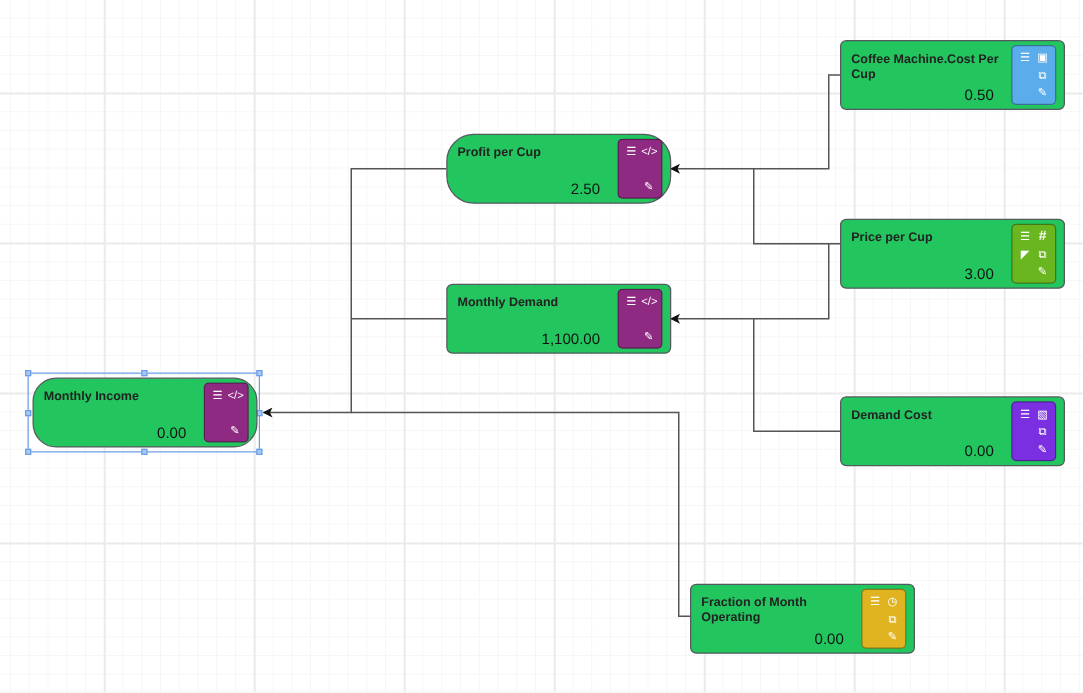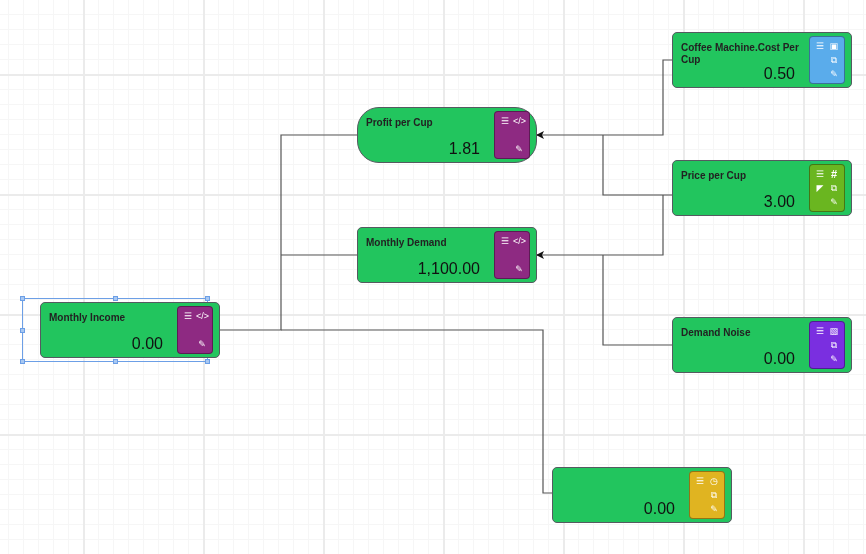--- a/index.html
+++ b/index.html
@@ -21,21 +21,21 @@
       position: absolute; box-sizing: border-box;
       background: #22c55e; border: 1px solid #555a60; border-radius: 5px;
       width: 180px; height: 56px; cursor: pointer;
     }
     .node .title {
       position: absolute; left: 8px; top: 9px; width: 118px;
       font-size: 10px; font-weight: bold; color: #222; line-height: 12px;
     }
     .node .value {
       position: absolute; right: 56px; bottom: 4px;
-      font-size: 16px; color: #111;
+      font-size: 12px; color: #111;
     }
     .node .panel {
       position: absolute; right: 6px; top: 3px; width: 36px; height: 48px;
       border-radius: 4px; border: 1px solid rgba(0,0,0,0.35); box-sizing: border-box;
     }
     .panel .ic {
       position: absolute; color: #fff; font-size: 9px; line-height: 10px;
       width: 12px; height: 10px; text-align: center; cursor: pointer;
     }
     .ic.tl { left: 4px; top: 4px; }
@@ -83,33 +83,33 @@
     <div class="handle" style="left:-3px;top:-3px"></div>
     <div class="handle" style="left:90px;top:-3px"></div>
     <div class="handle" style="right:-3px;top:-3px"></div>
     <div class="handle" style="left:-3px;top:29px"></div>
     <div class="handle" style="right:-3px;top:29px"></div>
     <div class="handle" style="left:-3px;bottom:-3px"></div>
     <div class="handle" style="left:90px;bottom:-3px"></div>
     <div class="handle" style="right:-3px;bottom:-3px"></div>
   </div>
 
-  <div class="node" style="left:40px;top:302px;">
+  <div class="node" style="left:26px;top:302px;border-radius:19px;">
     <div class="title">Monthly Income</div>
     <div class="value">0.00</div>
     <div class="panel" style="background:#8e2a82">
       <span class="ic tl">☰</span>
       <span class="ic tr">&lt;/&gt;</span>
       <span class="ic br">✎</span>
     </div>
   </div>
 
   <div class="node" style="left:357px;top:107px;border-radius:22px;">
     <div class="title">Profit per Cup</div>
-    <div class="value">1.81</div>
+    <div class="value">2.50</div>
     <div class="panel" style="background:#8e2a82">
       <span class="ic tl">☰</span>
       <span class="ic tr">&lt;/&gt;</span>
       <span class="ic br">✎</span>
     </div>
   </div>
 
   <div class="node" style="left:357px;top:227px;">
     <div class="title">Monthly Demand</div>
     <div class="value">1,100.00</div>
@@ -124,44 +124,45 @@
     <div class="title">Coffee Machine.Cost Per Cup</div>
     <div class="value">0.50</div>
     <div class="panel" style="background:#5aaceb">
       <span class="ic tl">☰</span>
       <span class="ic tr">▣</span>
       <span class="ic mr">⧉</span>
       <span class="ic br">✎</span>
     </div>
   </div>
 
-  <div class="node" style="left:672px;top:160px;padding-left:17px;">
+  <div class="node" style="left:672px;top:175px;padding-left:17px;">
     <div class="title">Price per Cup</div>
     <div class="value">3.00</div>
     <div class="panel" style="background:#6ab620">
       <span class="ic tl">☰</span>
       <span class="ic tr" style="font-weight:bold;font-size:11px">#</span>
       <span class="ic ml">◤</span>
       <span class="ic mr">⧉</span>
       <span class="ic br">✎</span>
     </div>
   </div>
 
   <div class="node" style="left:672px;top:317px;">
-    <div class="title">Demand Noise</div>
+    <div class="title">Demand Cost</div>
     <div class="value">0.00</div>
     <div class="panel" style="background:#7a2fe0">
       <span class="ic tl">☰</span>
       <span class="ic tr">▧</span>
       <span class="ic mr">⧉</span>
       <span class="ic br">✎</span>
     </div>
   </div>
 
   <div class="node" style="left:552px;top:467px;">
+    <div class="title">Fraction of Month Operating</div>
     <div class="value">0.00</div>
     <div class="panel" style="background:#e0b421">
       <span class="ic tl">☰</span>
       <span class="ic tr">◷</span>
       <span class="ic mr">⧉</span>
       <span class="ic br">✎</span>
     </div>
   </div>
 
 </div>

